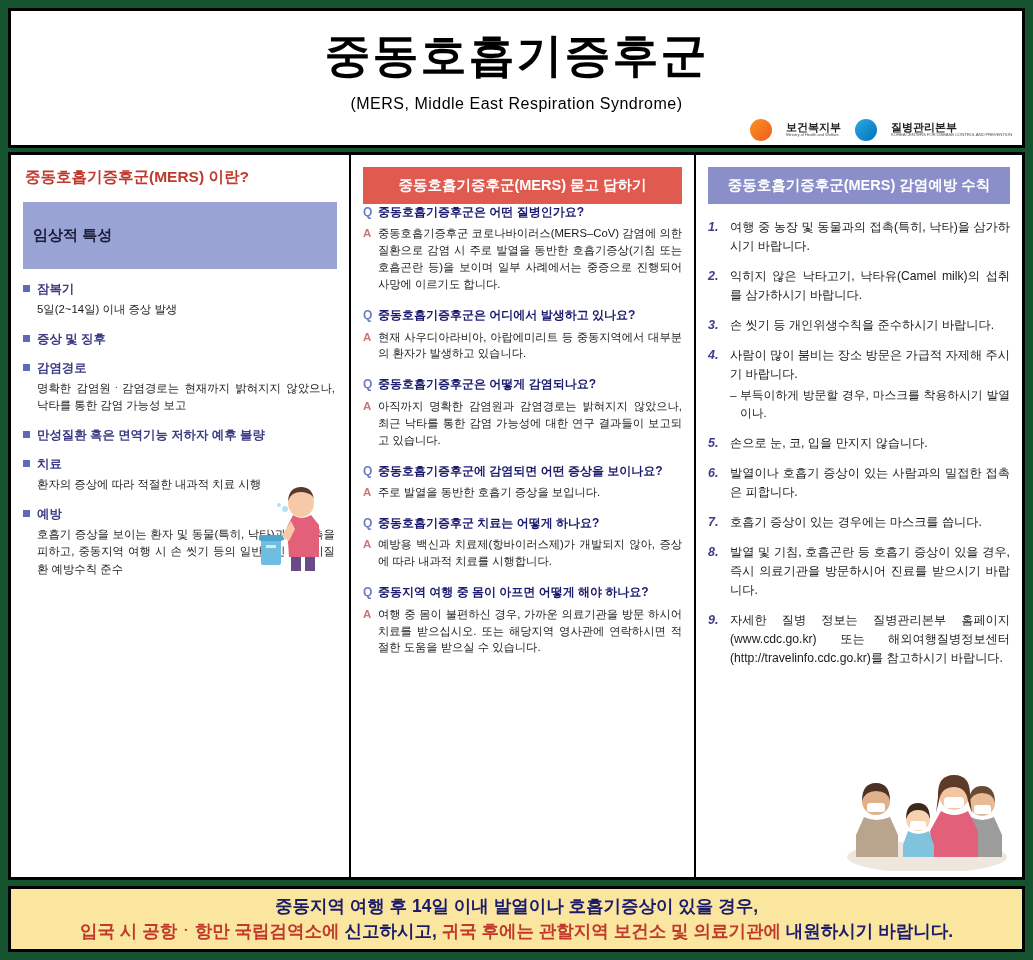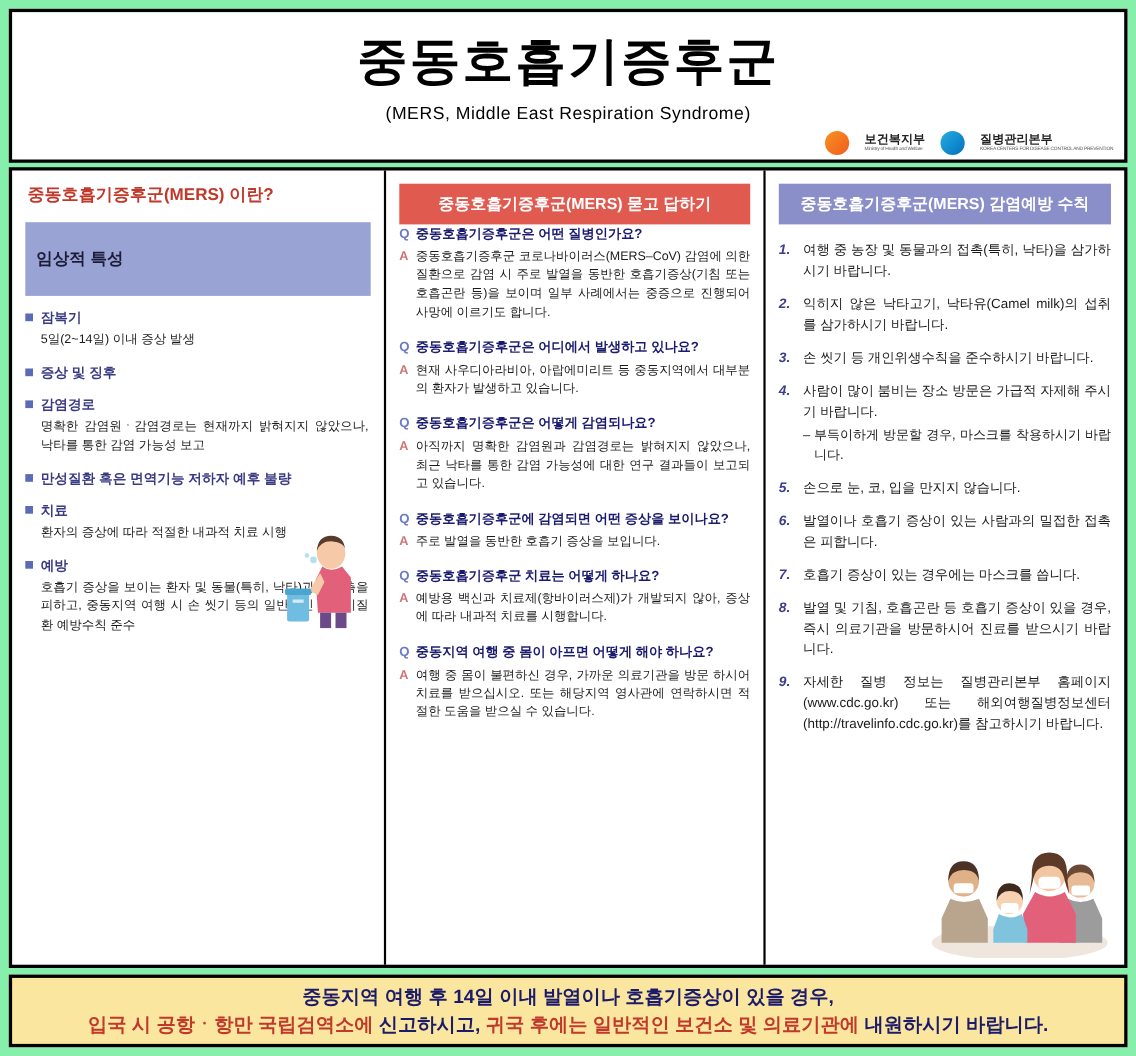--- a/index.html
+++ b/index.html
@@ -7,21 +7,21 @@
     padding: 0;
     background: #ffffff;
   }
   body {
     font-family: "Liberation Sans", sans-serif;
   }
   #poster {
     position: relative;
     width: 1033px;
     height: 960px;
-    background: #86efac;
+    background: #14532d;
     box-sizing: border-box;
     overflow: hidden;
   }
   
   .header {
     position: absolute;
     left: 8px;
     top: 8px;
     width: 1017px;
     height: 140px;
@@ -397,21 +397,21 @@
       </div>
     </div>
 
     <div class="col col-3">
       <div class="hdr-purple">중동호흡기증후군(MERS) 감염예방 수칙</div>
 
       <ul class="num-list">
         <li><span class="n">1.</span><span>여행 중 농장 및 동물과의 접촉(특히, 낙타)을 삼가하시기 바랍니다.</span></li>
         <li><span class="n">2.</span><span>익히지 않은 낙타고기, 낙타유(Camel milk)의 섭취를 삼가하시기 바랍니다.</span></li>
         <li><span class="n">3.</span><span>손 씻기 등 개인위생수칙을 준수하시기 바랍니다.</span></li>
-        <li><span class="n">4.</span><span>사람이 많이 붐비는 장소 방문은 가급적 자제해 주시기 바랍니다.</span><span class="sub-dash">부득이하게 방문할 경우, 마스크를 착용하시기 바랍니다.</span></li>
+        <li><span class="n">4.</span><span>사람이 많이 붐비는 장소 방문은 가급적 자제해 주시기 바랍니다.</span><span class="sub-dash">부득이하게 방문할 경우, 마스크를 착용하시기 발열이나.</span></li>
         <li><span class="n">5.</span><span>손으로 눈, 코, 입을 만지지 않습니다.</span></li>
         <li><span class="n">6.</span><span>발열이나 호흡기 증상이 있는 사람과의 밀접한 접촉은 피합니다.</span></li>
         <li><span class="n">7.</span><span>호흡기 증상이 있는 경우에는 마스크를 씁니다.</span></li>
         <li><span class="n">8.</span><span>발열 및 기침, 호흡곤란 등 호흡기 증상이 있을 경우, 즉시 의료기관을 방문하시어 진료를 받으시기 바랍니다.</span></li>
         <li><span class="n">9.</span><span>자세한 질병 정보는 질병관리본부 홈페이지(www.cdc.go.kr) 또는 해외여행질병정보센터(http://travelinfo.cdc.go.kr)를 참고하시기 바랍니다.</span></li>
       </ul>
 
       <svg class="illus-family" viewBox="0 0 170 110">
         <ellipse cx="85" cy="96" rx="80" ry="16" fill="#efe7dd"></ellipse>
 
@@ -434,17 +434,17 @@
         <path d="M66 70 Q76 76 87 70 L92 84 L92 96 L61 96 L61 84Z" fill="#7fc3dd"></path>
         <rect x="68" y="60" width="16" height="9" rx="3" fill="#ffffff"></rect>
       </svg>
     </div>
 
   </div>
 
   <div class="footer">
     <div class="footer-line">중동지역 여행 후 14일 이내 발열이나 호흡기증상이 있을 경우,</div>
     <div class="footer-line">
-      <span class="red">입국 시 공항ㆍ항만 국립검역소에</span><span class="navy"> 신고하시고, </span><span class="red">귀국 후에는 일반적인 보건소 및 의료기관에</span><span class="navy"> 내원하시기 바랍니다.</span>
+      <span class="red">입국 시 공항ㆍ항만 국립검역소에</span><span class="navy"> 신고하시고, </span><span class="red">귀국 후에는 관할지역 보건소 및 의료기관에</span><span class="navy"> 내원하시기 바랍니다.</span>
     </div>
   </div>
 
 </div>
 
 </body></html>

